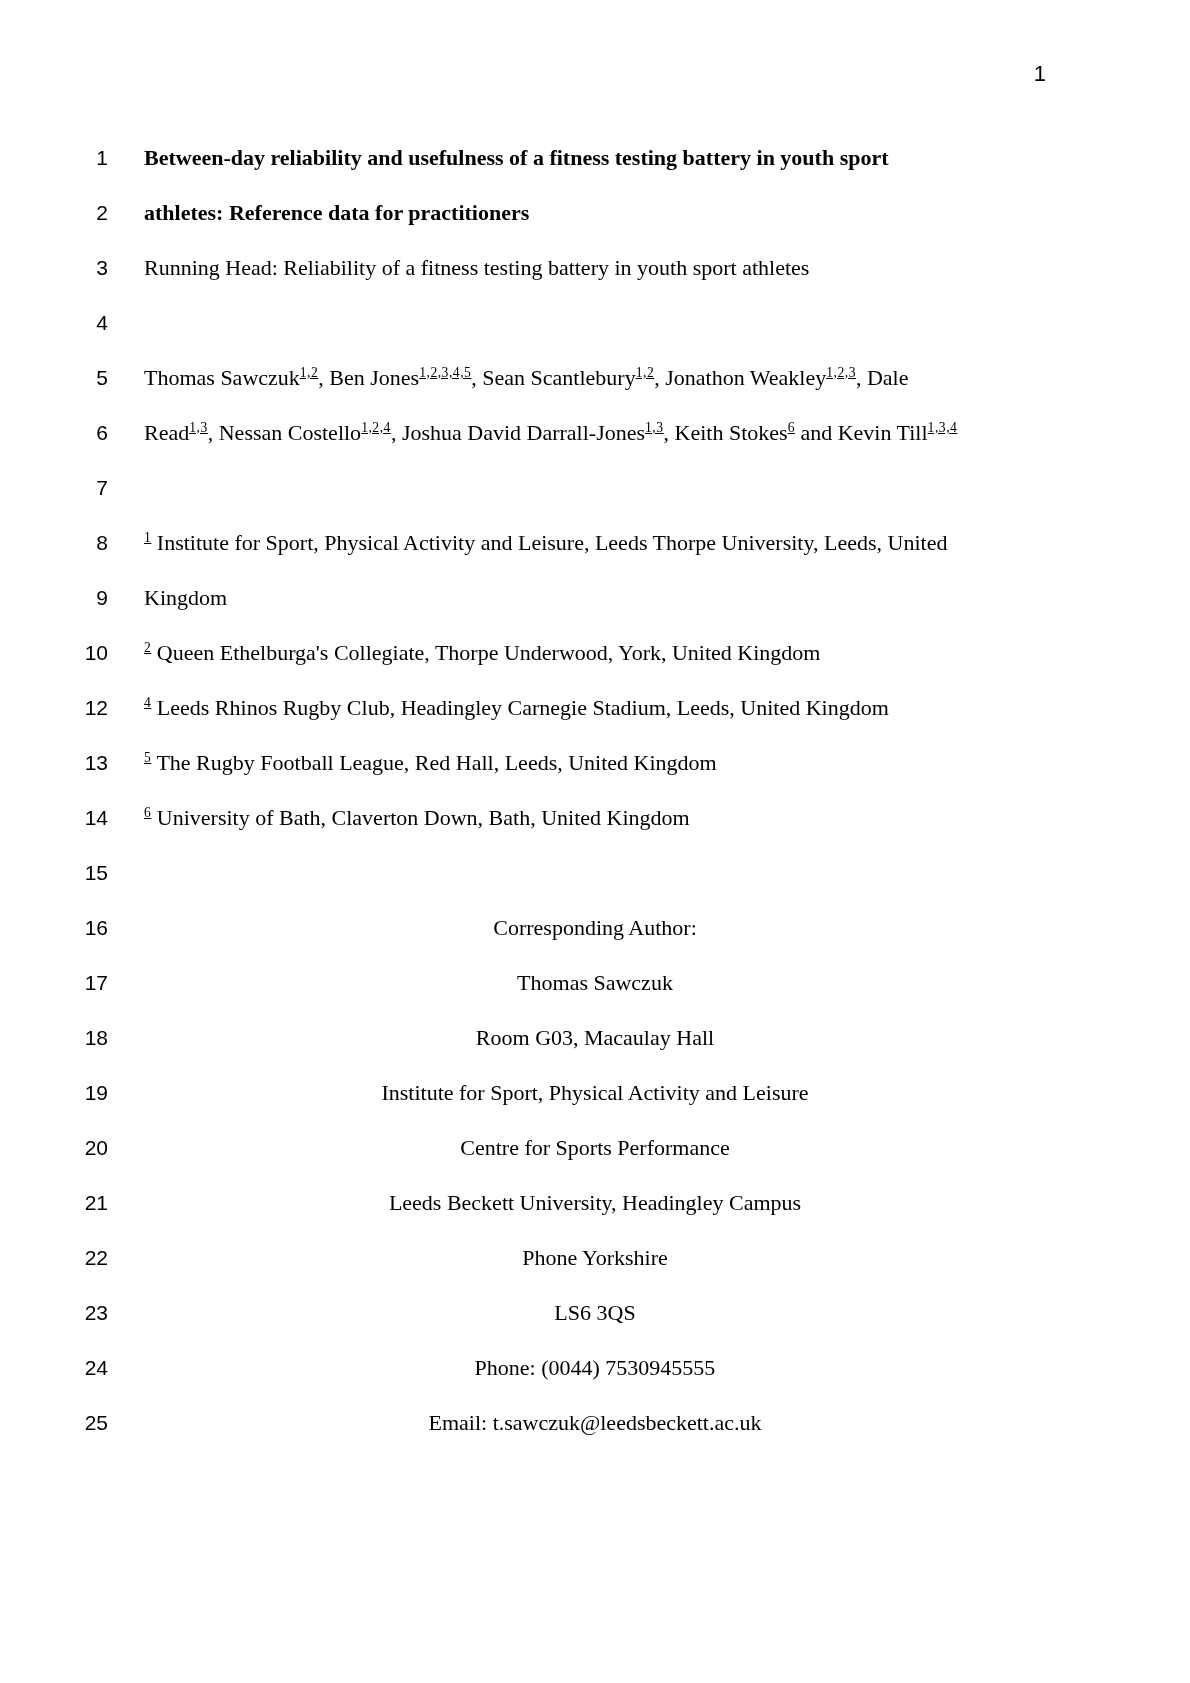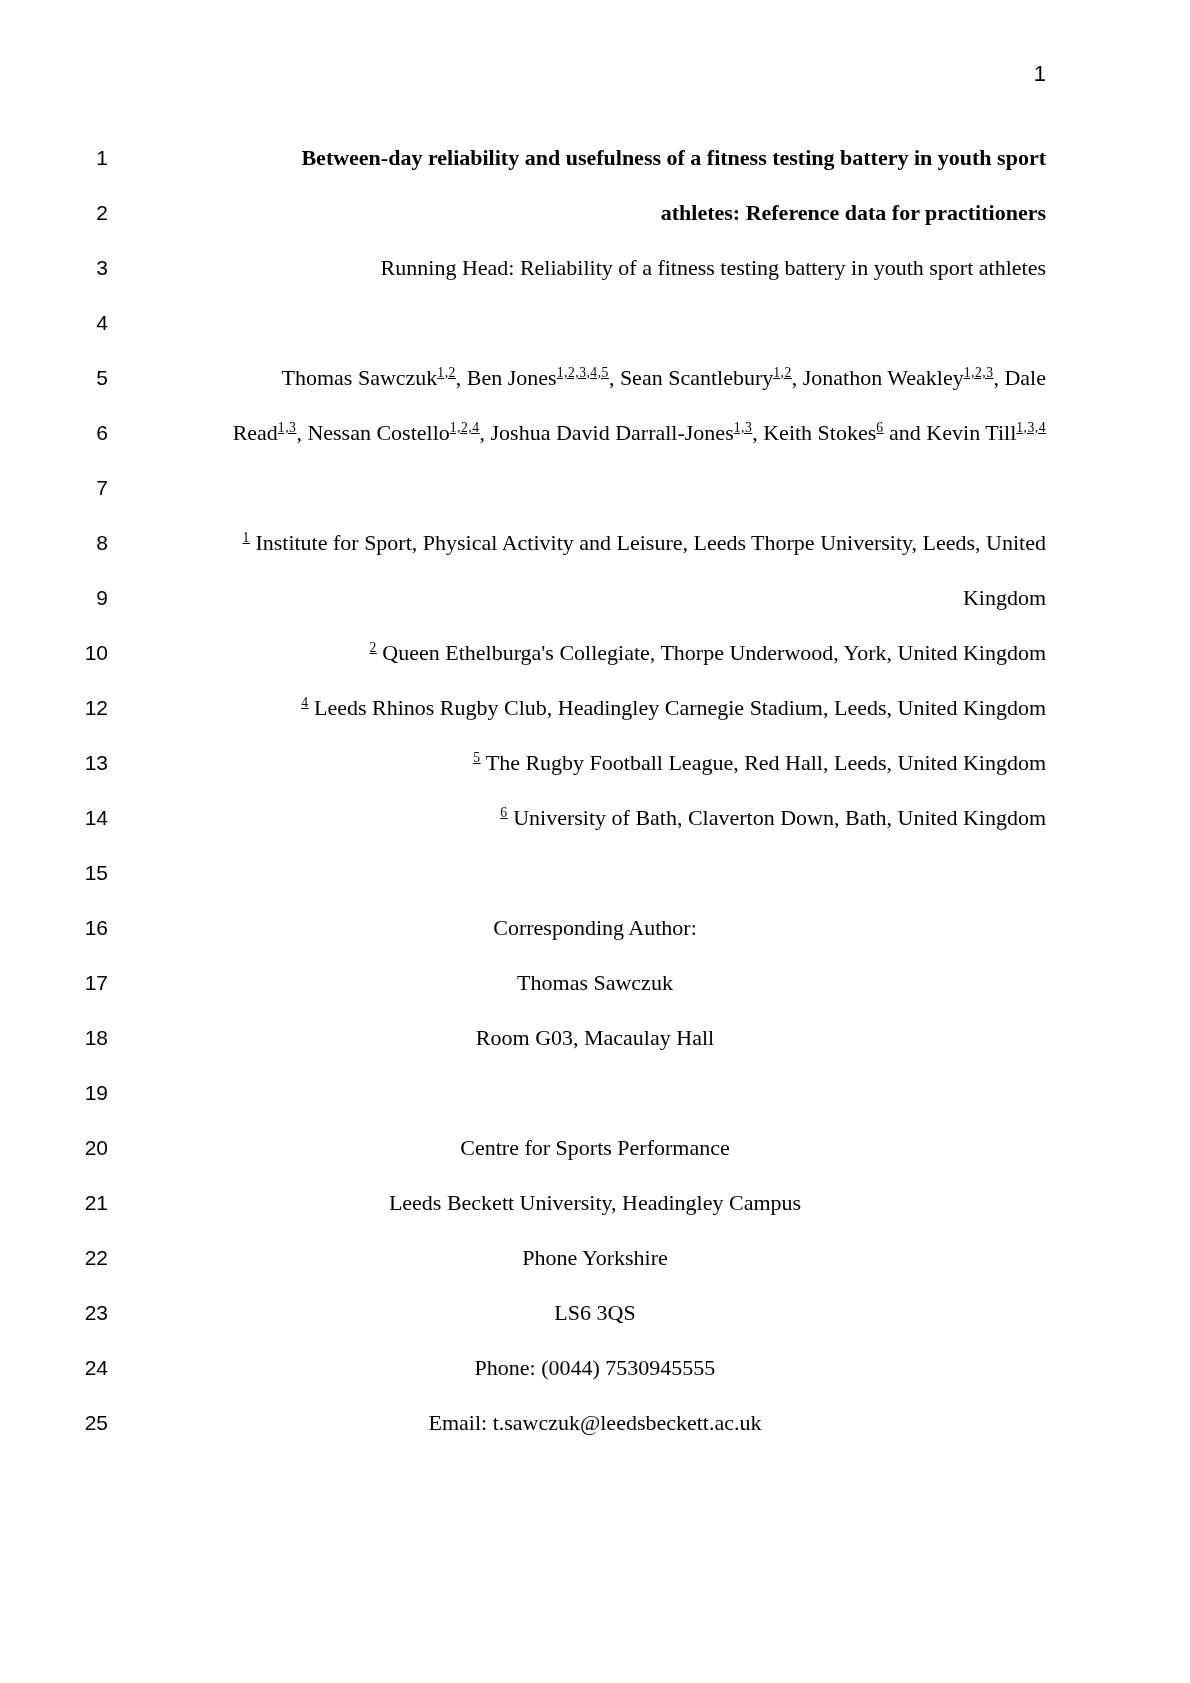--- a/index.html
+++ b/index.html
@@ -53,21 +53,21 @@
     position: absolute;
     left: 144px;
     top: 0;
     width: 902px;
     height: 55px;
     line-height: 55px;
     font-size: 22px;
     white-space: nowrap;
     color: #000000;
   }
-  .line-content.center { text-align: right; }
+  .line-content.center { text-align: left; }
   .line-content.left   { text-align: center; }
   .line-content.bold   { font-weight: bold; }
   .line-content sup {
     font-size: 0.62em;
     line-height: 0;
     vertical-align: super;
     letter-spacing: 0.5px;
     text-decoration: underline;
   }
 </style>
@@ -140,20 +140,21 @@
       <div class="line-row">
         <span class="line-num">17</span>
         <div class="line-content left"><span>Thomas Sawczuk</span></div>
       </div>
       <div class="line-row">
         <span class="line-num">18</span>
         <div class="line-content left"><span>Room G03, Macaulay Hall</span></div>
       </div>
       <div class="line-row">
         <span class="line-num">19</span>
+        <div class="line-content left"><span>Institute for Sport, Physical Activity and Leisure</span></div>
       </div>
       <div class="line-row">
         <span class="line-num">20</span>
         <div class="line-content left"><span>Centre for Sports Performance</span></div>
       </div>
       <div class="line-row">
         <span class="line-num">21</span>
         <div class="line-content left"><span>Leeds Beckett University, Headingley Campus</span></div>
       </div>
       <div class="line-row">

